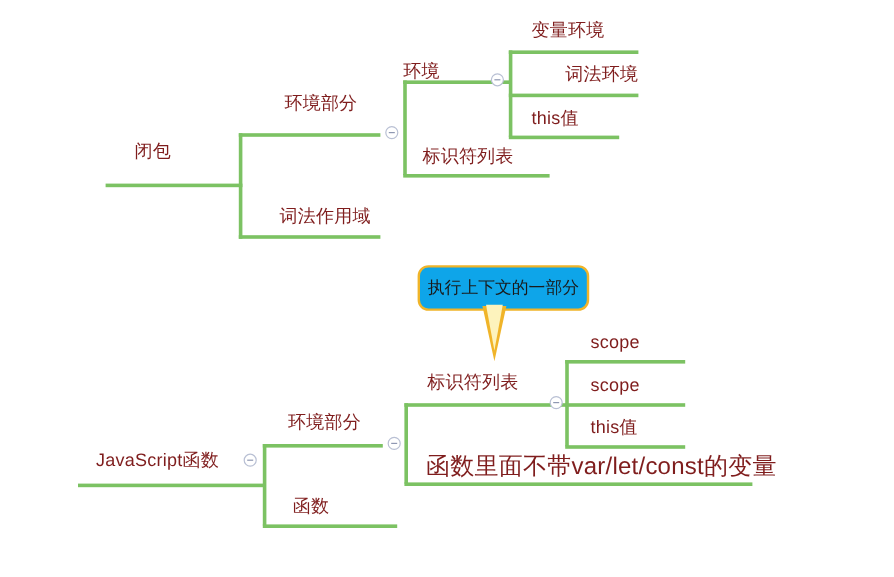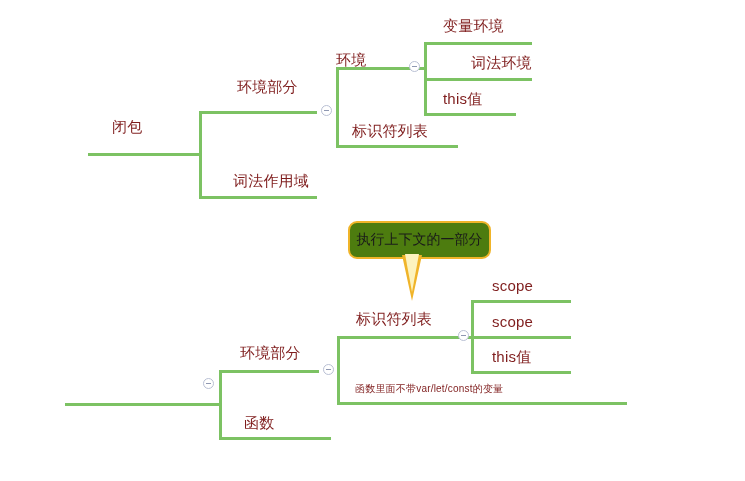--- a/index.html
+++ b/index.html
@@ -17,21 +17,21 @@
   }
   .node-label {
     position: absolute;
     color: #7f1d1d;
     font-size: 15px;
     line-height: 18px;
     white-space: nowrap;
     letter-spacing: 0.2px;
   }
   .node-label.small {
-    font-size: 10px;
+    font-size: 20px;
   }
   .hline {
     position: absolute;
     height: 3px;
     background: #7cc263;
   }
   .vline {
     position: absolute;
     width: 3px;
     background: #7cc263;
@@ -50,21 +50,21 @@
     position: absolute;
     left: 2px;
     right: 2px;
     top: 4px;
     height: 1px;
     background: #8f98b2;
   }
   .callout {
     position: absolute;
     box-sizing: border-box;
-    background: #4d7c0f;
+    background: #0ea5e9;
     border: 2px solid #f0b429;
     border-radius: 9px;
     display: flex;
     align-items: center;
     justify-content: center;
     color: #1a1a1a;
     font-size: 14px;
     white-space: nowrap;
   }
   .callout-tail {
@@ -118,20 +118,21 @@
   <div class="node-label" style="left:443px; top:54px;margin-left:28px;">词法环境</div>
 
   <div class="hline" style="left:424px; top:113px; width:92px;"></div>
   <div class="node-label" style="left:443px; top:90px;">this值</div>
 
   <div class="callout" style="left:348px; top:221px; width:143px; height:38px;">执行上下文的一部分</div>
   <div class="callout-tail callout-tail-outer" style="left:402px; top:255px;"></div>
   <div class="callout-tail callout-tail-inner" style="left:405px; top:254px;"></div>
 
   <div class="hline" style="left:65px; top:403px; width:155px;"></div>
+  <div class="node-label" style="left:80px; top:375px;">JavaScript函数</div>
   <div class="toggle" style="left:203px; top:378px;"></div>
 
   <div class="vline" style="left:219px; top:370px; height:68px;"></div>
 
   <div class="hline" style="left:219px; top:370px; width:100px;"></div>
   <div class="node-label" style="left:240px; top:344px;">环境部分</div>
   <div class="toggle" style="left:323px; top:364px;"></div>
 
   <div class="hline" style="left:219px; top:437px; width:112px;"></div>
   <div class="node-label" style="left:244px; top:414px;">函数</div>

